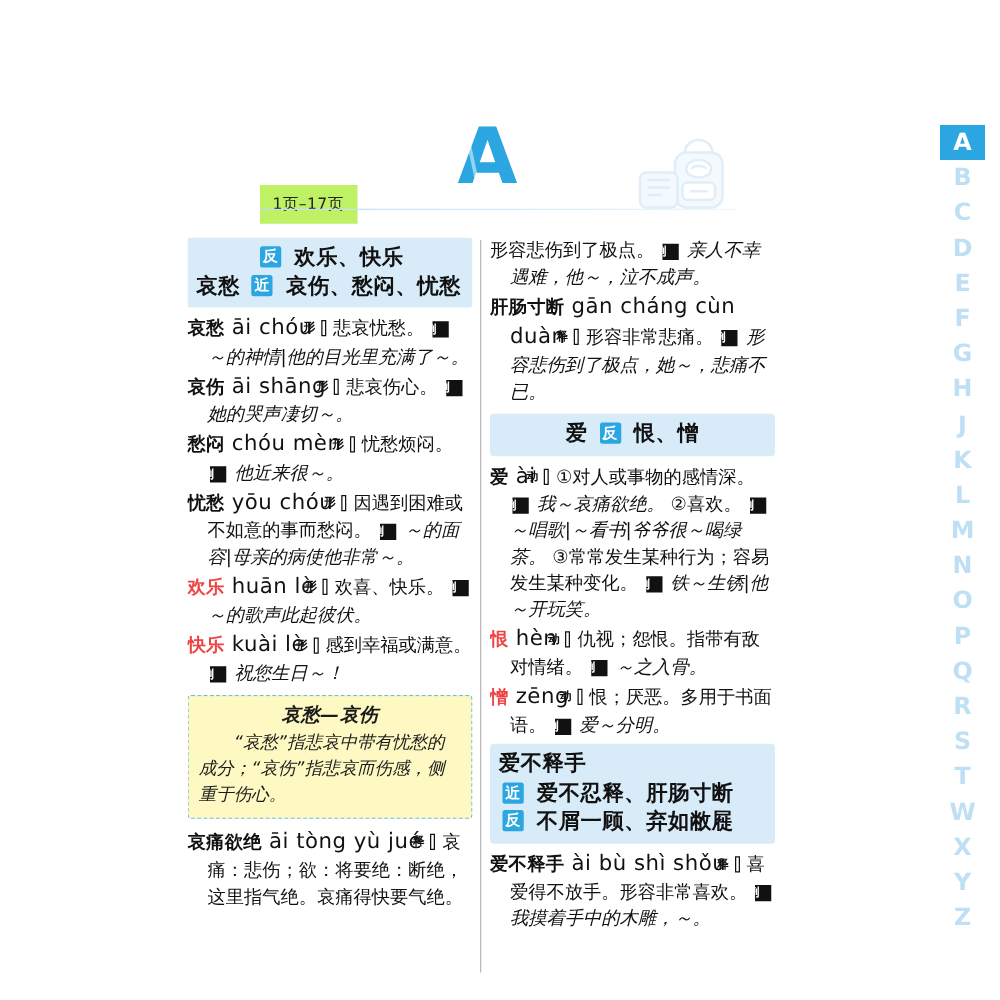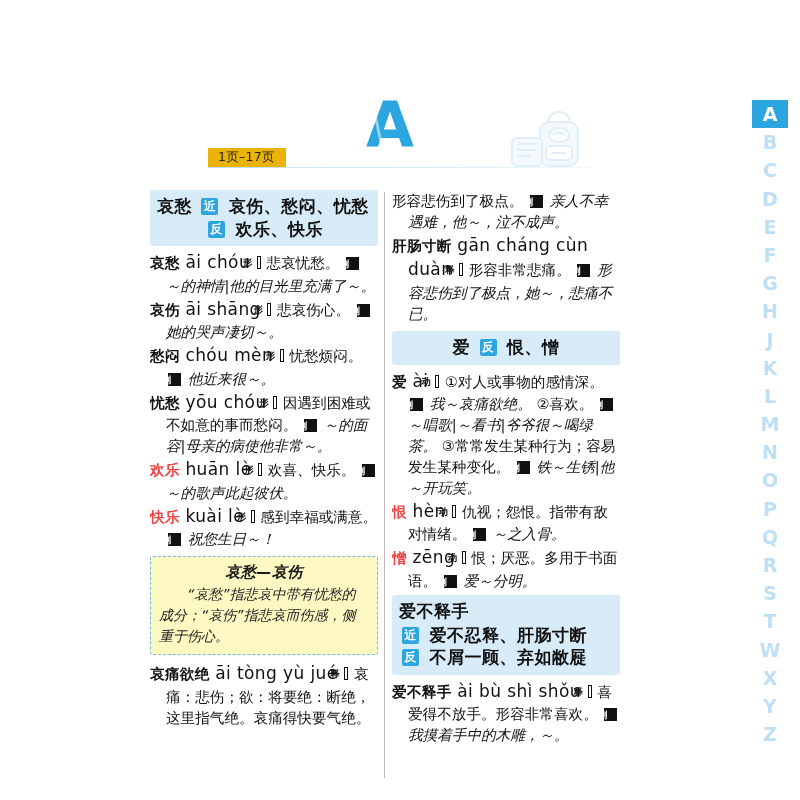--- a/index.html
+++ b/index.html
@@ -44,23 +44,23 @@
     position:absolute;
     left: 10px; top: 4px;
     width: 44px; height: 56px;
     border-left: 3px solid rgba(255,255,255,0.5);
     transform: skewX(12deg);
     pointer-events:none;
   }
   .page-range-tab {
     position: absolute;
     left: 208px; top: 148px;
-    height: 19px;
+    height: 31px;
     padding: 0 11px 0 10px;
-    background: #eab308;
+    background: #bef264;
     display: flex;
     align-items: center;
     font-size: 12.5px;
     color: #222;
     letter-spacing: .3px;
   }
   .header-rule {
     position: absolute;
     left: 208px; top: 167px;
     width: 382px; height: 1px;
@@ -285,28 +285,28 @@
     <div class="alpha-item">Z</div>
   </div>
 
   <div class="columns">
 
     <div class="col-divider"></div>
 
     <div class="col col-left">
 
       <div class="band">
+        <div class="band-row center">
+          <span class="badge">反</span>
+          <span>欢乐、快乐</span>
+        </div>
         <div class="band-row">
           <span>哀愁</span>
           <span class="badge">近</span>
           <span>哀伤、愁闷、忧愁</span>
-        </div>
-        <div class="band-row center">
-          <span class="badge">反</span>
-          <span>欢乐、快乐</span>
         </div>
       </div>
 
       <div class="entry">
         <span class="hw">哀愁</span>
         <span class="pinyin">āi chóu</span>
         <span class="tag">形</span>
         <span>悲哀忧愁。</span>
         <span class="ex">例</span>
         <span class="example">～的神情|他的目光里充满了～。</span>

